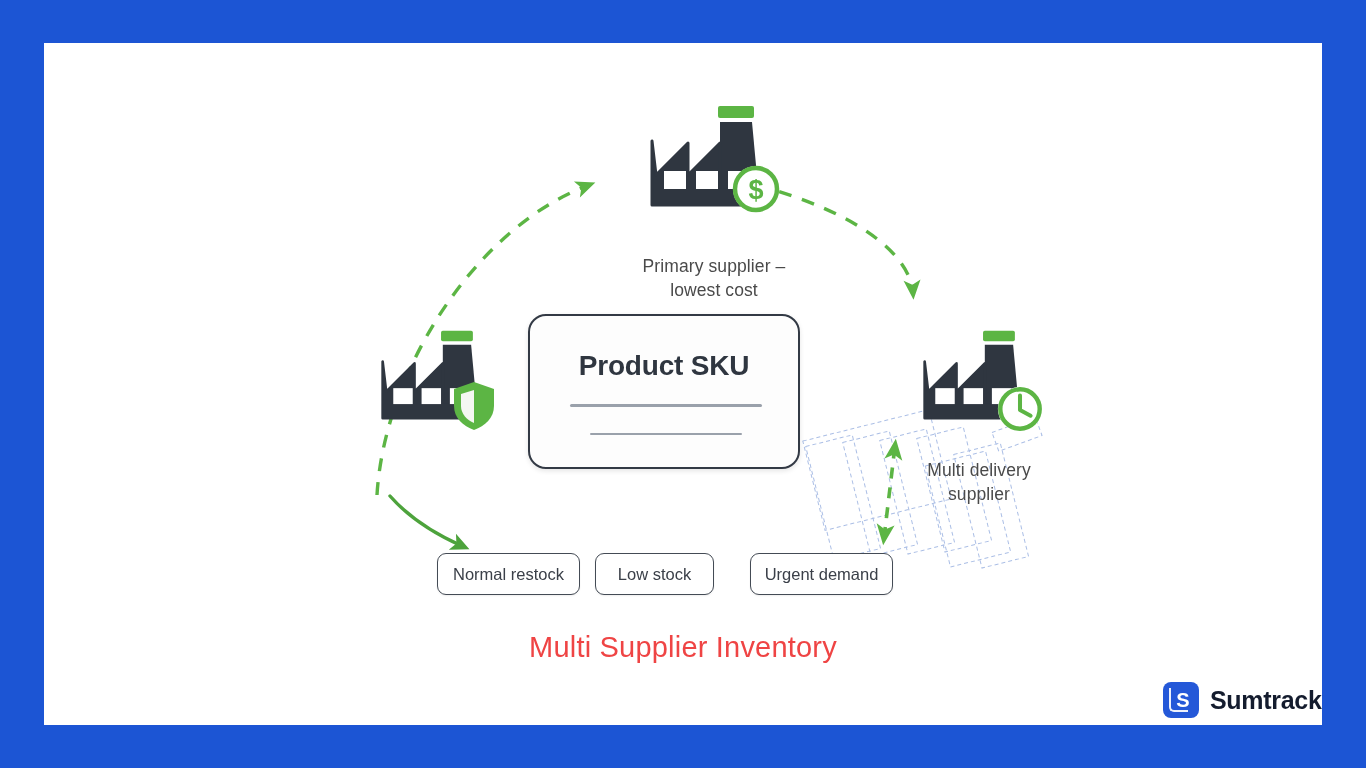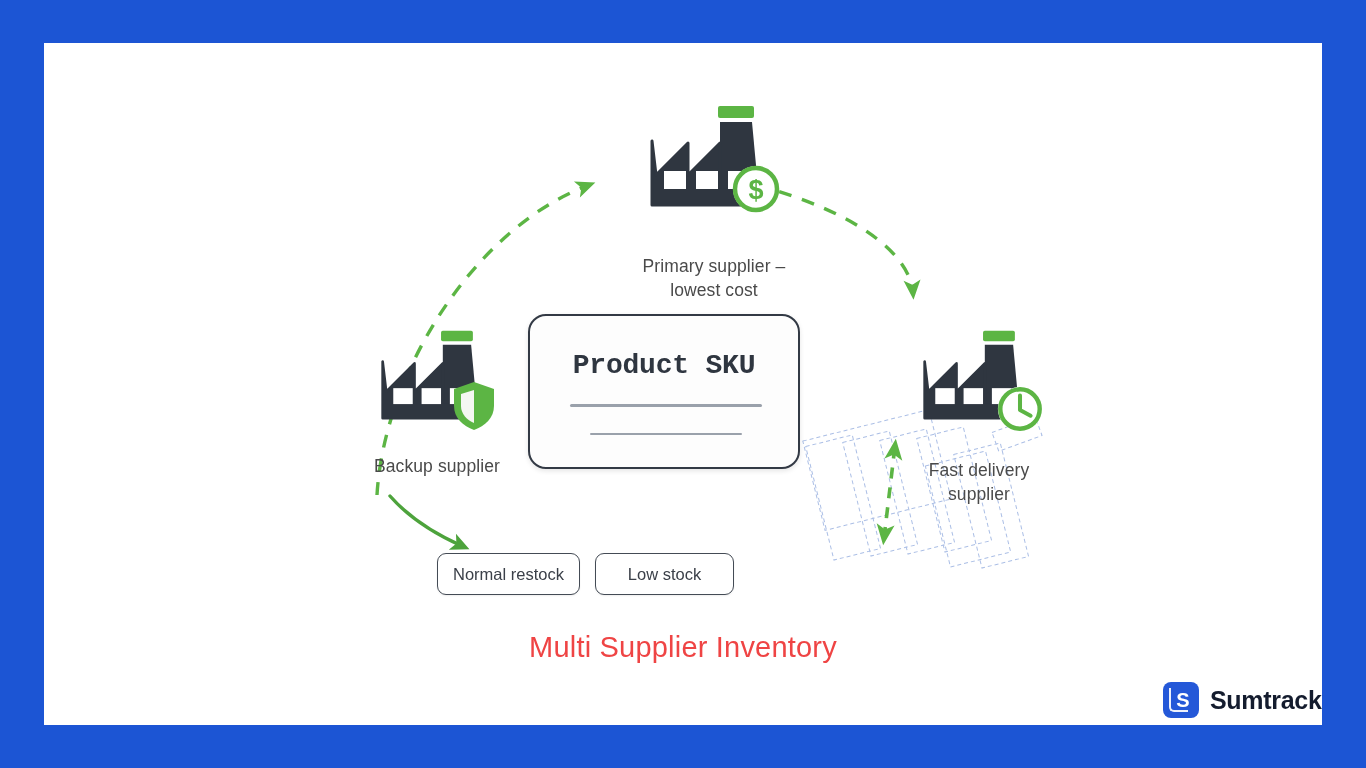--- a/index.html
+++ b/index.html
@@ -76,21 +76,21 @@
     border: 2.5px solid #333a45;
     border-radius: 18px;
     box-shadow: 0 2px 5px rgba(0,0,0,0.10);
     box-sizing: border-box;
   }
   #sku-title {
     position: absolute;
     left: 0; right: 0;
     top: 34px;
     text-align: center;
-    font-family: Liberation Mono, monospace;
+    font-family: Liberation Sans, sans-serif;
     font-size: 28px;
     font-weight: bold;
     color: #2f3640;
     letter-spacing: -0.2px;
   }
   .sku-line {
     position: absolute;
     background: #9aa1ab;
     height: 2.5px;
     border-radius: 2px;
@@ -110,21 +110,21 @@
     justify-content: center;
     font-family: "Liberation Sans", sans-serif;
     font-size: 16.5px;
     color: #3b4049;
     box-sizing: border-box;
     box-shadow: 0 1px 2px rgba(0,0,0,0.07);
     white-space: nowrap;
     padding: 8px 16px;
   }
   #pill-0 { left: 393px; top: 510px; width: 143px; }
-  #pill-1 { left: 551px; top: 510px; width: 139px; }
+  #pill-1 { left: 551px; top: 510px; width: 119px; }
   #pill-2 { left: 706px; top: 510px; width: 143px; }
 
   
   #diagram-title {
     position: absolute;
     left: 0; right: 0;
     top: 588px;
     text-align: center;
     font-family: "Liberation Sans", sans-serif;
     font-size: 29px;
@@ -258,51 +258,51 @@
           <path d="M8 38 L8 102 L114 102 L114 84 L76 84 L76 40 L44 72 L44 40 L12 72 Z" fill="#2f3640" stroke="#2f3640" stroke-width="3" stroke-linejoin="round"></path>
           <rect x="20" y="68" width="22" height="18" fill="#ffffff"></rect>
           <rect x="52" y="68" width="22" height="18" fill="#ffffff"></rect>
           <rect x="84" y="68" width="22" height="18" fill="#ffffff"></rect>
         </svg>
         <svg width="46" height="52" viewBox="0 0 46 52" style="position:absolute;left:76px;top:52px;">
           <path d="M23 2 L43 9 L43 26 C43 38 34 46 23 50 C12 46 3 38 3 26 L3 9 Z" fill="#5cb544"></path>
           <path d="M23 10 L23 43 C16 40 10 34 10 26 L10 14 Z" fill="#f4f7f2"></path>
         </svg>
       </div>
-      <div class="label">Backup supplier</div>
     </div>
 
     <div class="node" id="node-fast">
       <div class="factory-wrap">
         <svg width="125" height="115" viewBox="0 0 140 130">
           <rect x="74" y="3" width="36" height="12" rx="2" fill="#5cb544"></rect>
           <path d="M76 19 L108 19 L114 84 L76 84 Z" fill="#2f3640"></path>
           <path d="M8 38 L8 102 L114 102 L114 84 L76 84 L76 40 L44 72 L44 40 L12 72 Z" fill="#2f3640" stroke="#2f3640" stroke-width="3" stroke-linejoin="round"></path>
           <rect x="20" y="68" width="22" height="18" fill="#ffffff"></rect>
           <rect x="52" y="68" width="22" height="18" fill="#ffffff"></rect>
           <rect x="84" y="68" width="22" height="18" fill="#ffffff"></rect>
         </svg>
         <svg width="50" height="50" viewBox="0 0 52 52" style="position:absolute;left:78px;top:56px;">
           <circle cx="26" cy="26" r="23" fill="#ffffff"></circle>
           <circle cx="26" cy="26" r="20.5" fill="none" stroke="#5cb544" stroke-width="4.6"></circle>
           <path d="M26 12 L26 27 L37 33" fill="none" stroke="#5cb544" stroke-width="4.2" stroke-linecap="round" stroke-linejoin="round"></path>
         </svg>
       </div>
-      <div class="label">Fast delivery
+      <div class="label">Multi delivery
 supplier</div>
     </div>
 
     <div id="sku-card">
       <div id="sku-title">Product SKU</div>
       <div class="sku-line" id="sku-line-1"></div>
       <div class="sku-line" id="sku-line-2"></div>
     </div>
 
     <div class="pill" id="pill-0">Normal restock</div>
     <div class="pill" id="pill-1">Low stock</div>
+    <div class="pill" id="pill-2">Urgent demand</div>
 
     <div id="diagram-title">Multi Supplier Inventory</div>
 
     <div id="logo">
       <div id="logo-mark">
         <div id="logo-bracket"></div>
         <div id="logo-s">S</div>
       </div>
       <div id="logo-word">Sumtracker</div>
     </div>

